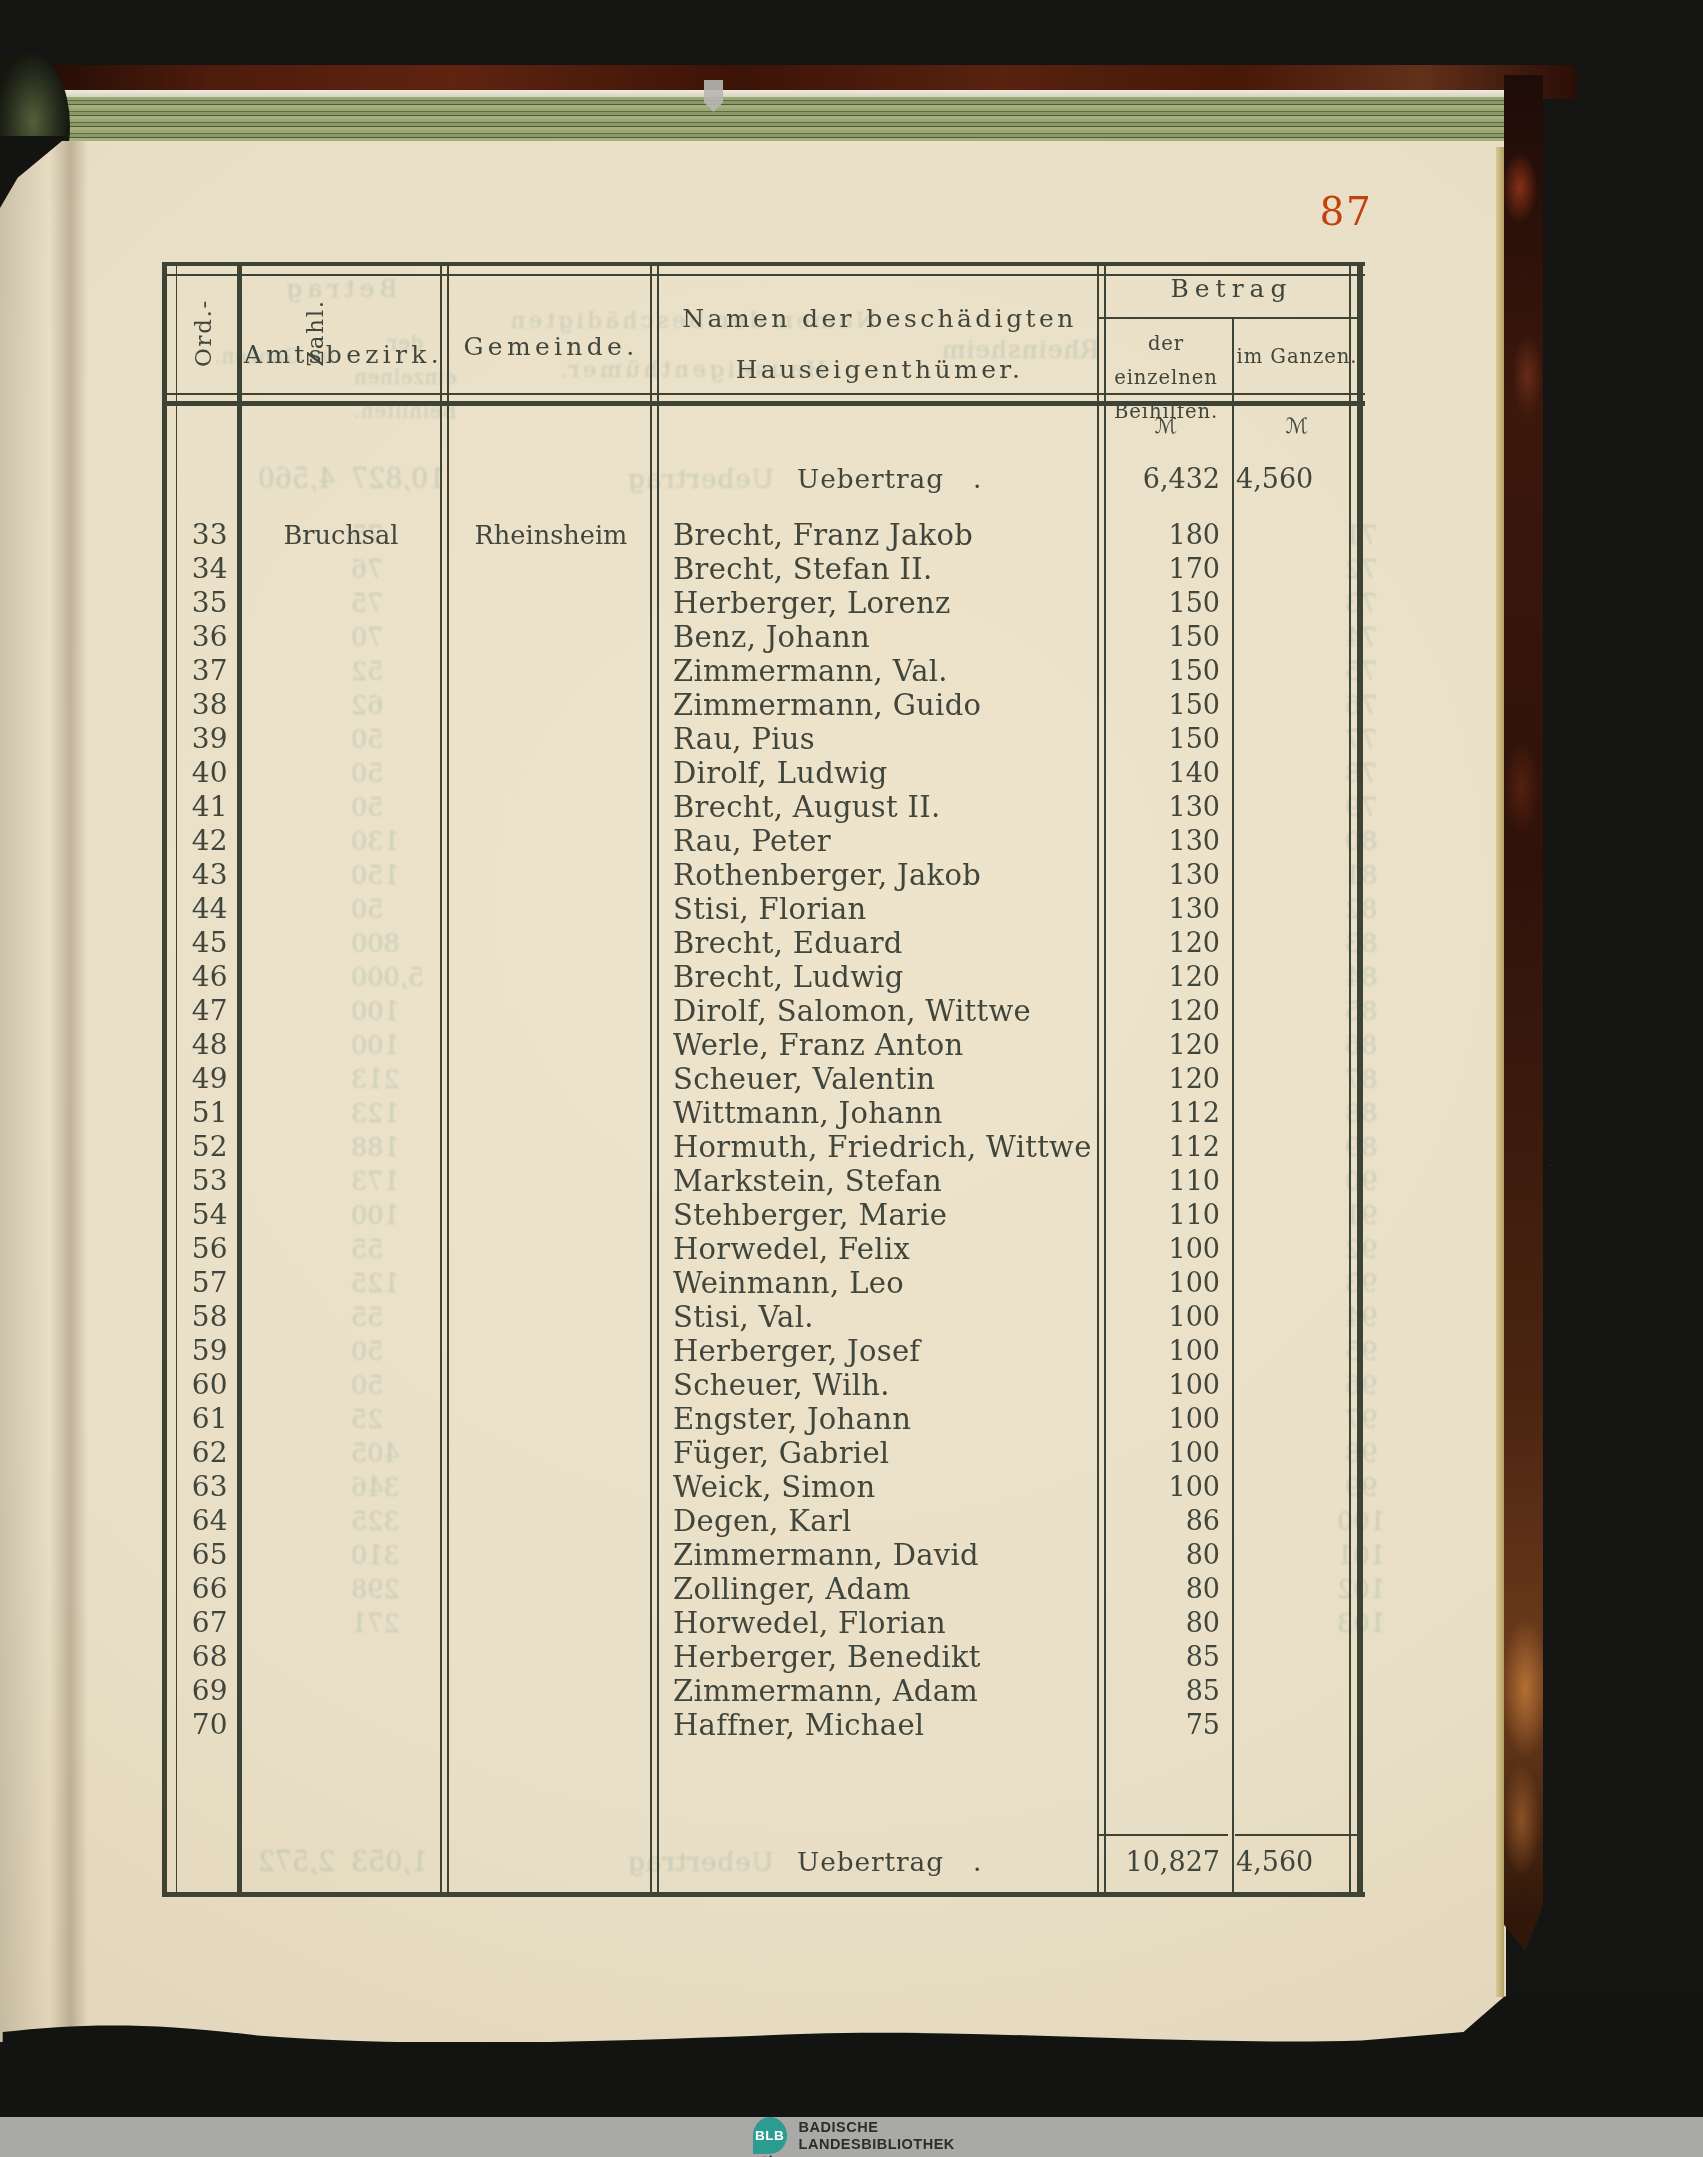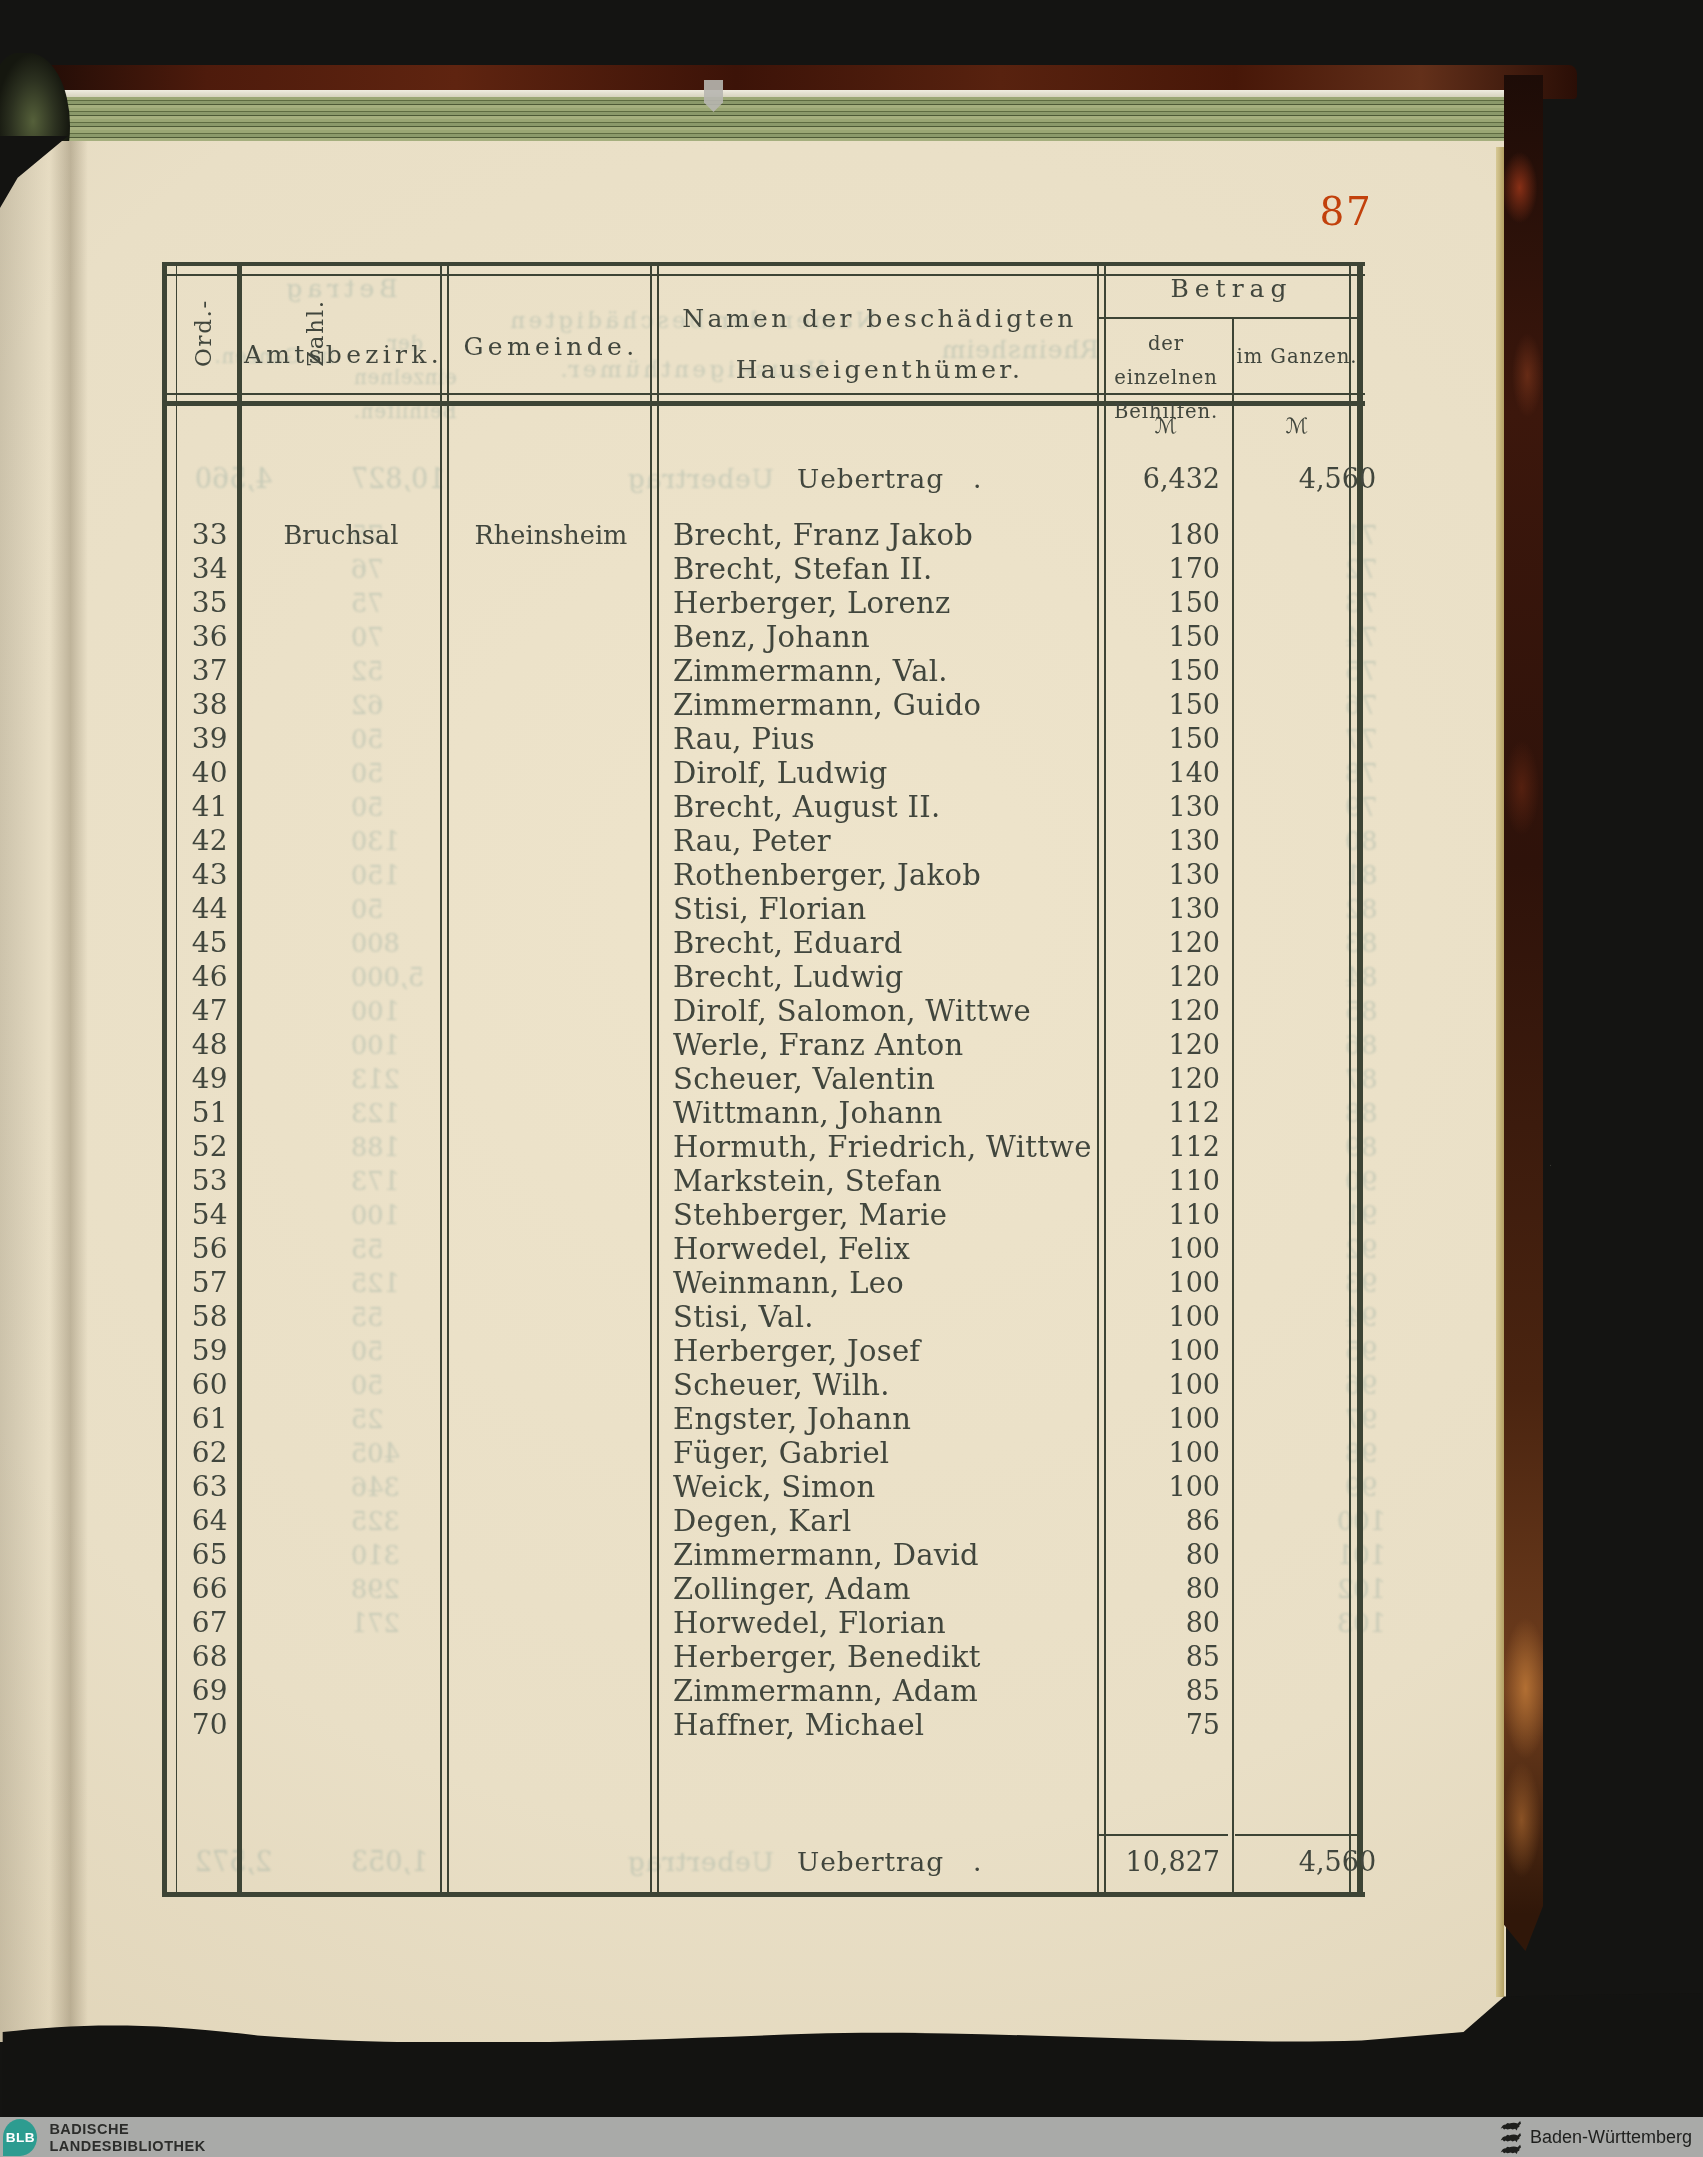--- a/index.html
+++ b/index.html
@@ -73,21 +73,21 @@
   .row{position:relative;height:34px;}
   .r-num{position:absolute;left:10.2px;width:75px;top:0;height:34px;line-height:34px;text-align:center;font-size:28px;}
   .r-amts{position:absolute;left:82px;width:194px;top:0;height:34px;line-height:34px;text-align:center;font-size:25.6px;}
   .r-gem{position:absolute;left:290px;width:198px;top:0;height:34px;line-height:34px;text-align:center;font-size:25.6px;}
   .r-name{position:absolute;left:511px;width:422px;top:0;height:34px;line-height:34px;text-align:left;font-size:29px;letter-spacing:0.3px;white-space:nowrap;}
   .r-val{position:absolute;left:944px;width:114px;top:0;height:34px;line-height:34px;text-align:right;font-size:27px;}
   .carry{position:absolute;left:0;width:1203px;height:37px;line-height:37px;}
   .c-label{position:absolute;left:501px;width:281px;text-align:right;font-size:26.4px;letter-spacing:0.9px;}
   .c-dot{position:absolute;left:811px;font-size:26.4px;}
   .c-b{position:absolute;left:944px;width:114px;text-align:right;font-size:27px;}
-  .c-g{position:absolute;left:1120px;width:111px;text-align:center;font-size:27px;}
+  .c-g{position:absolute;left:1074px;width:111px;text-align:left;font-size:27px;}
   
   .ghost{position:absolute;left:162px;top:262px;width:1203px;height:1637px;
     transform:translateX(44px) scaleX(-1);
     filter:blur(1.2px);opacity:.30;color:var(--ghost,#7e9d96);pointer-events:none;}
   .ghost .r-val{font-size:25.6px;}
   .ghost .r-num{font-size:25.6px;}
 </style>
 </head>
 <body>
 
@@ -574,21 +574,21 @@
 </div>
 
 <div class="bottom-black">
   <svg width="1704" height="124" viewBox="0 0 2000 146" xmlns="http://www.w3.org/2000/svg">
     <path d="M0,46 C90,36 170,34 300,50 C500,66 720,56 950,48 C1150,42 1400,62 1600,56 L1720,46 L1768,4 L2000,0 L2000,146 L0,146 Z" fill="#131311"></path>
   </svg>
 </div>
 
 <div style="position:absolute;left:0;top:2117px;width:1704px;height:41px;background:var(--footer_bar,#a9aaa8);
             display:flex;align-items:center;justify-content:space-between;
-            font-family:'Liberation Sans',sans-serif;">
+            font-family:'Liberation Sans',sans-serif;flex-direction:column;">
   <div style="display:flex;align-items:center;gap:12px;padding-left:3.4px;">
     <div style="width:34px;height:37px;background:var(--blb_teal,#2d9c90);
                 border-radius:50% 50% 50% 0;display:flex;align-items:center;justify-content:center;">
       <span style="color:#ffffff;font-weight:bold;font-size:13.6px;letter-spacing:0.4px;">BLB</span>
     </div>
     <div style="color:var(--footer_text,#2c2d2b);font-weight:bold;font-size:14.5px;line-height:17px;letter-spacing:0.5px;">
       <div>BADISCHE</div>
       <div>LANDESBIBLIOTHEK</div>
     </div>
   </div>

